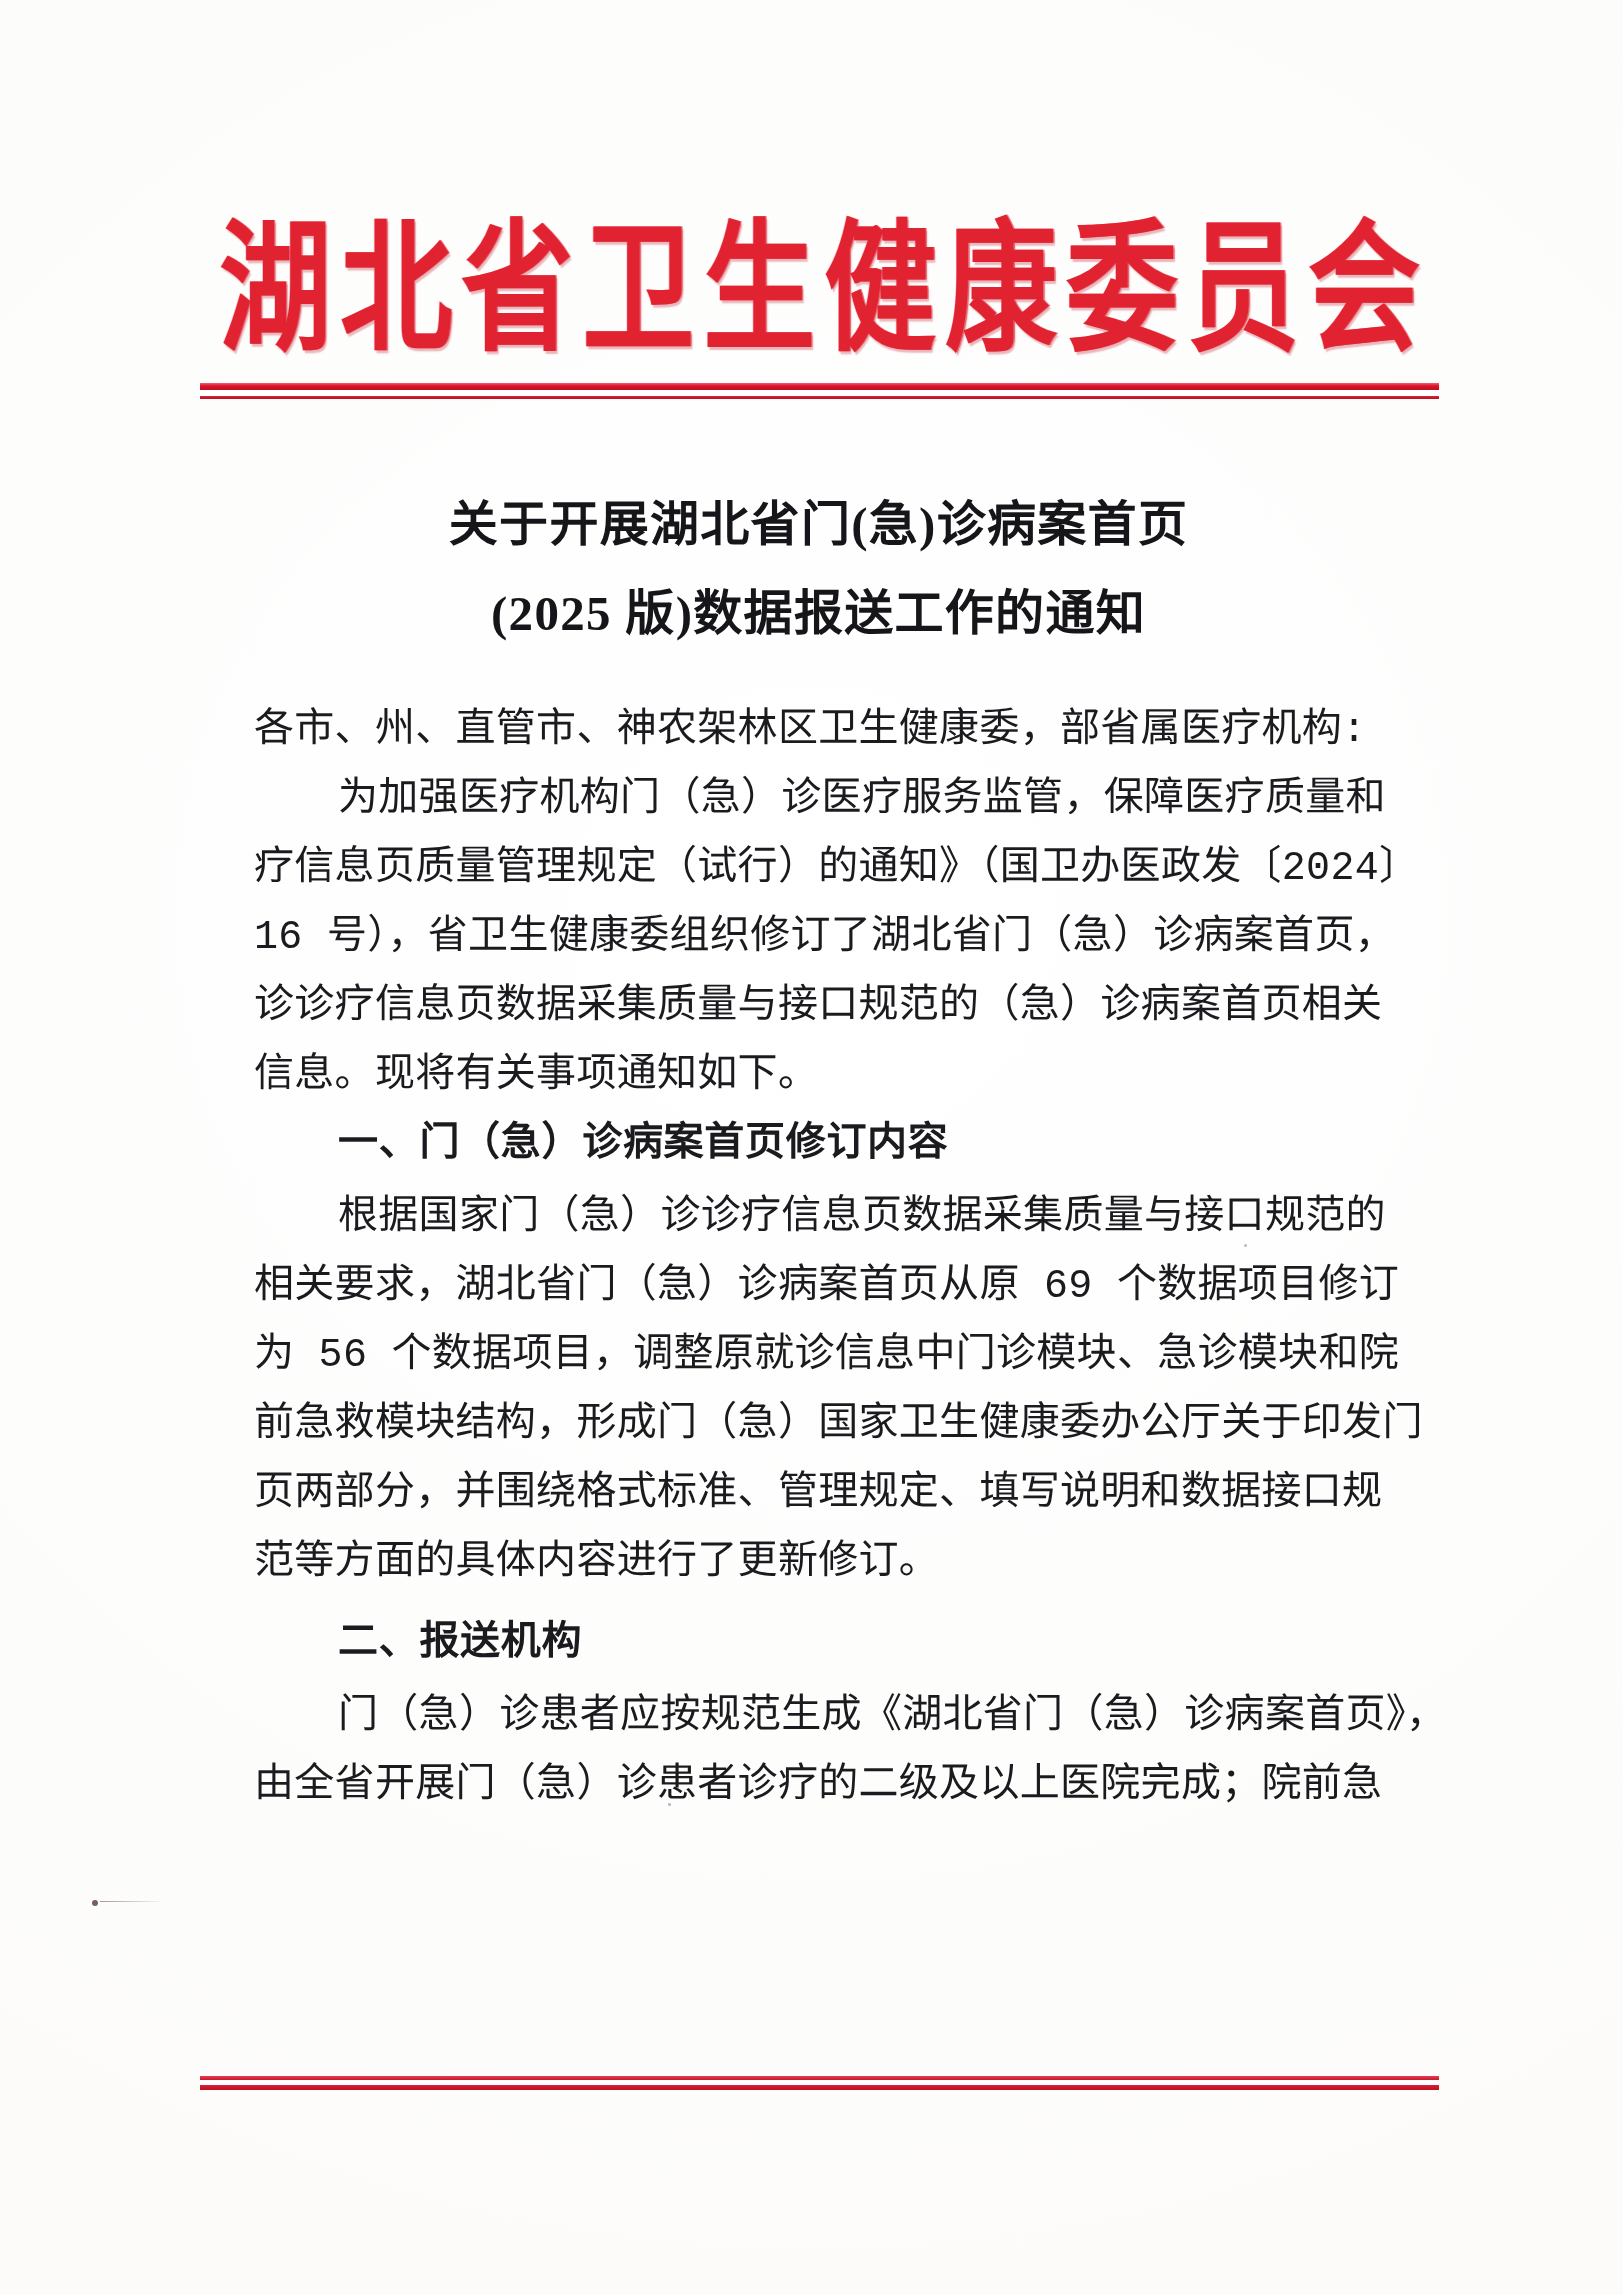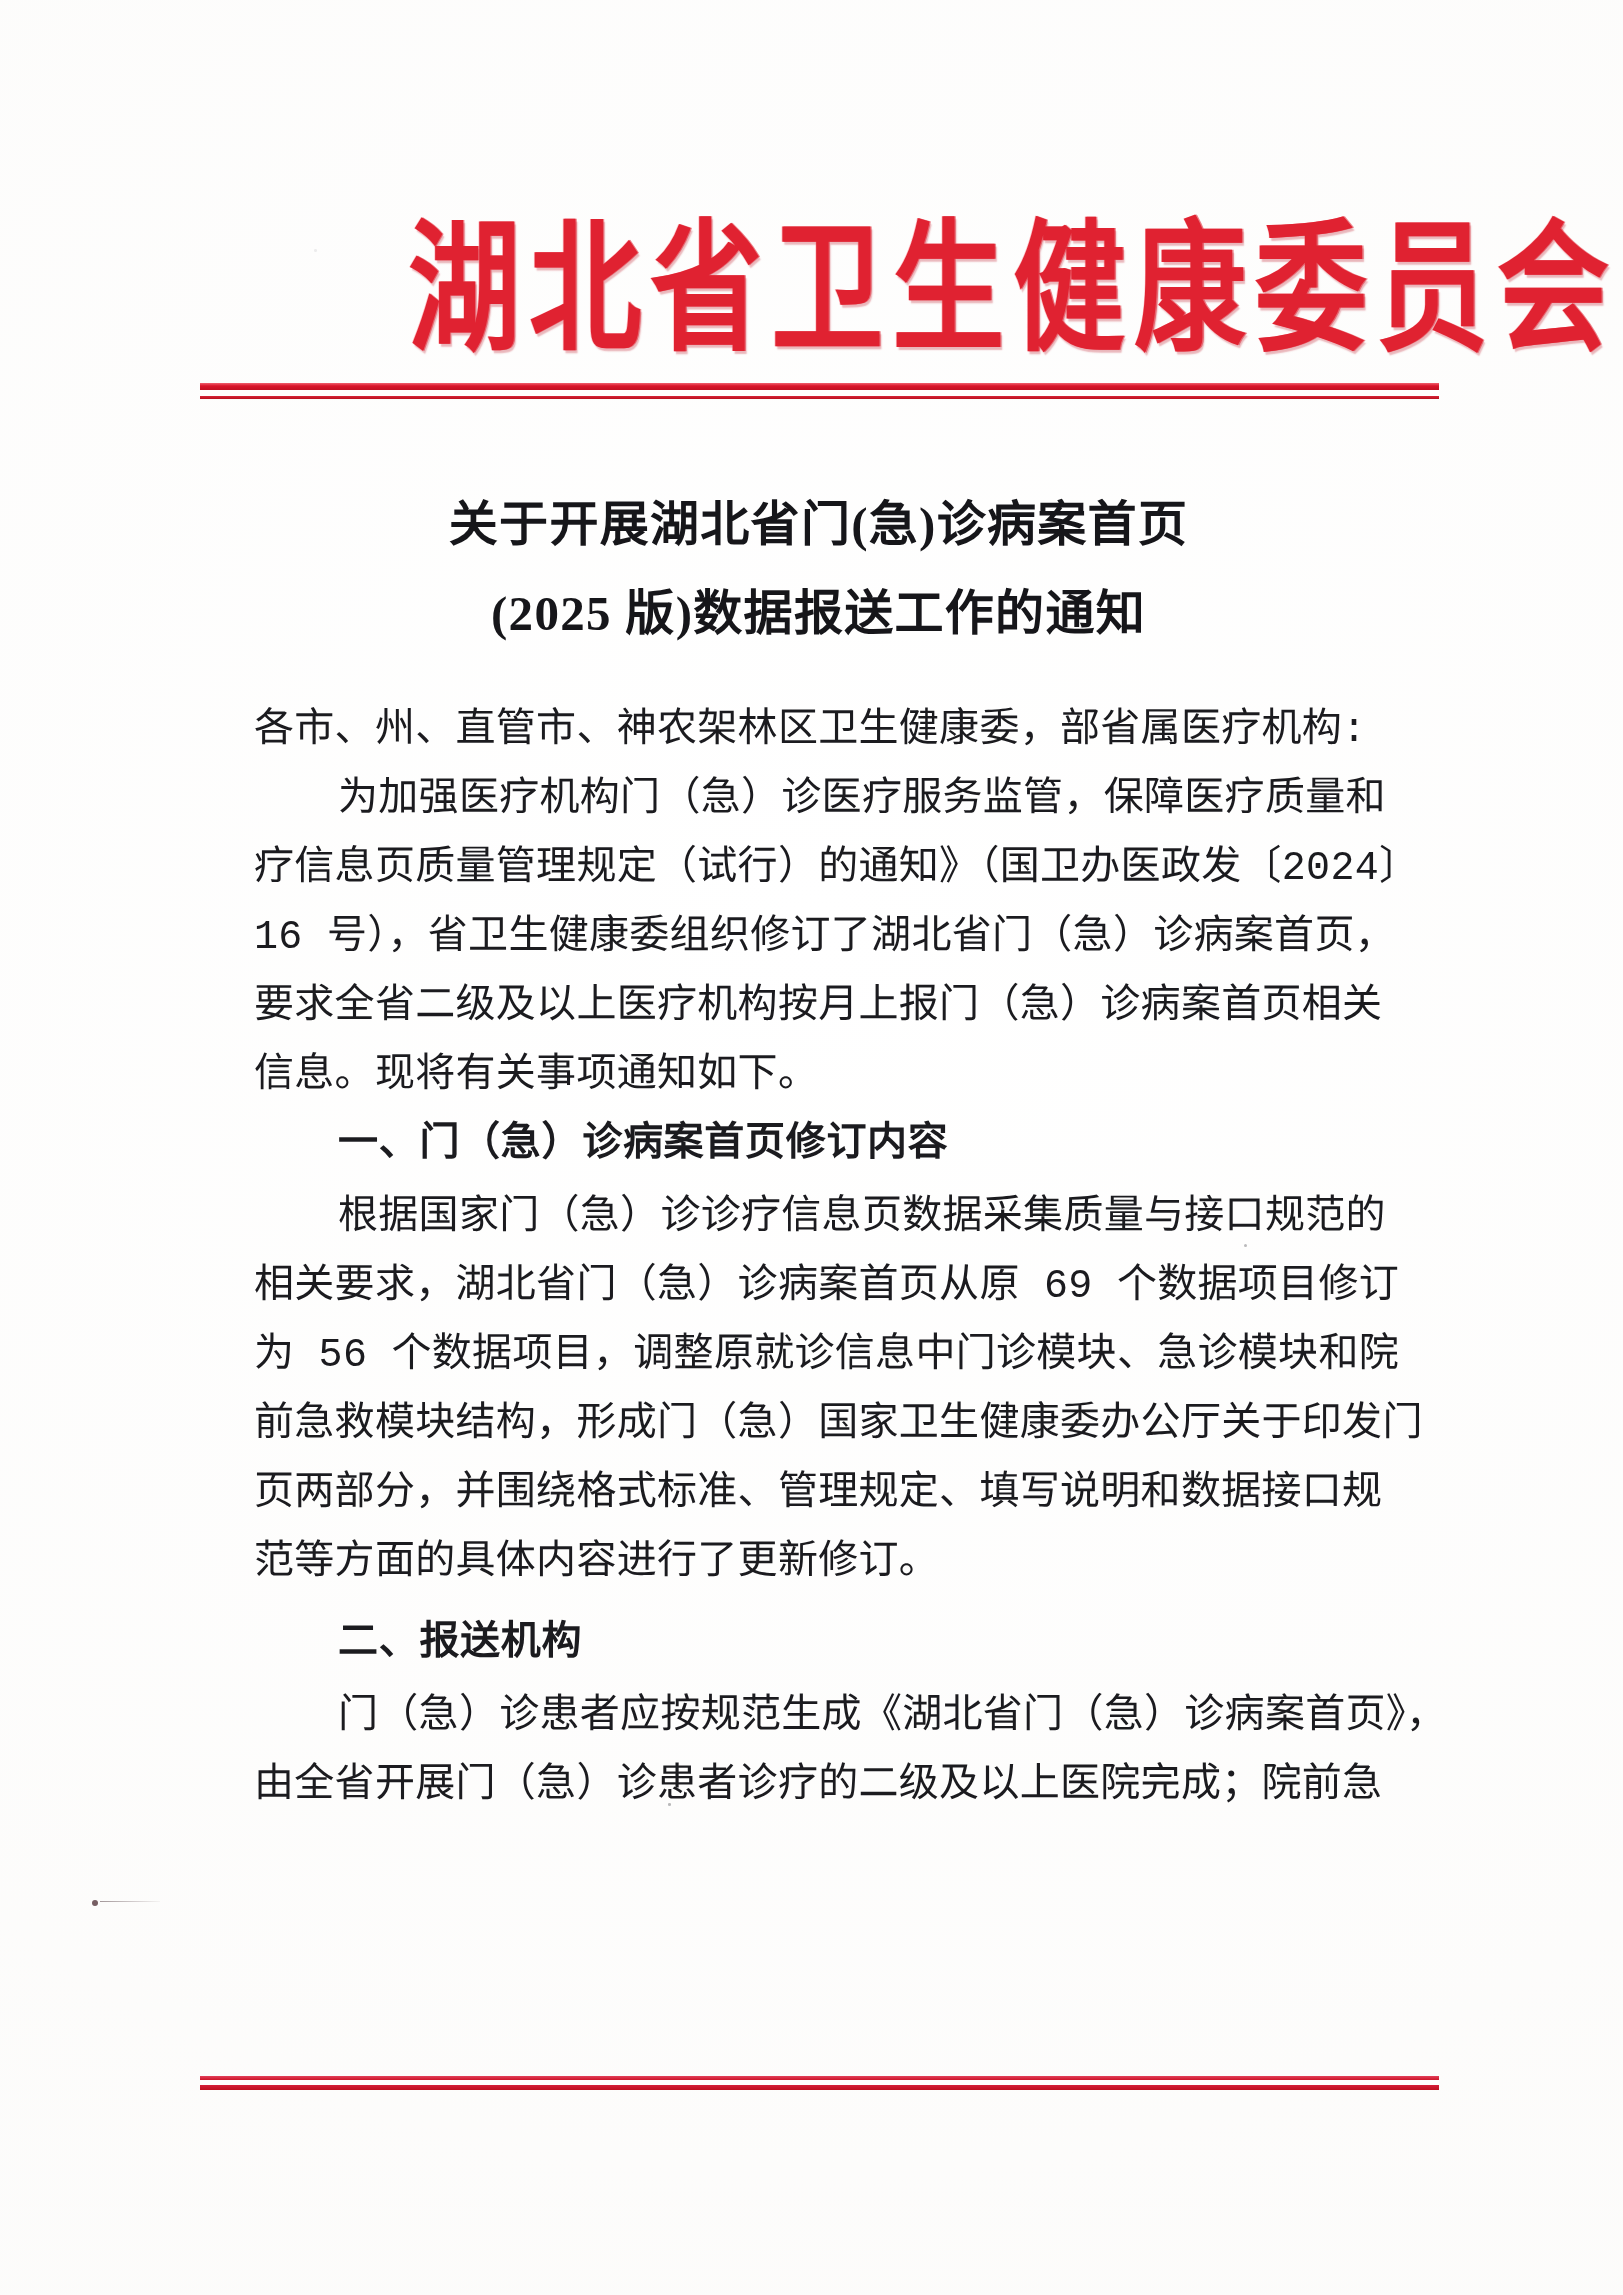--- a/index.html
+++ b/index.html
@@ -27,21 +27,21 @@
       radial-gradient(ellipse 90% 60% at 50% 40%, rgba(255,255,255,0) 0%, rgba(250,249,247,0.55) 100%);
     pointer-events: none;
   }
 
   
   .masthead {
     position: absolute;
     left: 16px;
     right: 0;
     top: 216px;
-    text-align: right;
+    text-align: center;
   }
 
   .masthead-title {
     display: inline-block;
     font-family: "Liberation Serif", "DejaVu Serif", serif;
     font-size: 113px;
     line-height: 1.05;
     letter-spacing: 9.2px;
     font-weight: 700;
     color: #e02231;
@@ -185,21 +185,21 @@
     <span class="tline">(2025 版)数据报送工作的通知</span>
   </div>
 
   <div class="body-block" style="color: rgb(27, 27, 31);">
 
     <span class="body-line">各市、州、直管市、神农架林区卫生健康委，部省属医疗机构:</span>
 
     <span class="body-line indent-1">为加强医疗机构门（急）诊医疗服务监管，保障医疗质量和</span>
     <span class="body-line">疗信息页质量管理规定（试行）的通知》（国卫办医政发〔2024〕</span>
     <span class="body-line">16 号），省卫生健康委组织修订了湖北省门（急）诊病案首页，</span>
-    <span class="body-line">要求全省二级及以上医疗机构按月上报门（急）诊病案首页相关</span>
+    <span class="body-line">诊诊疗信息页数据采集质量与接口规范的（急）诊病案首页相关</span>
     <span class="body-line">信息。现将有关事项通知如下。</span>
 
     <span class="section-head">一、门（急）诊病案首页修订内容</span>
     <span class="body-line indent-1">根据国家门（急）诊诊疗信息页数据采集质量与接口规范的</span>
     <span class="body-line">相关要求，湖北省门（急）诊病案首页从原 69 个数据项目修订</span>
     <span class="body-line">为 56 个数据项目，调整原就诊信息中门诊模块、急诊模块和院</span>
     <span class="body-line">前急救模块结构，形成门（急）国家卫生健康委办公厅关于印发门</span>
     <span class="body-line">页两部分，并围绕格式标准、管理规定、填写说明和数据接口规</span>
     <span class="body-line">范等方面的具体内容进行了更新修订。</span>
 

